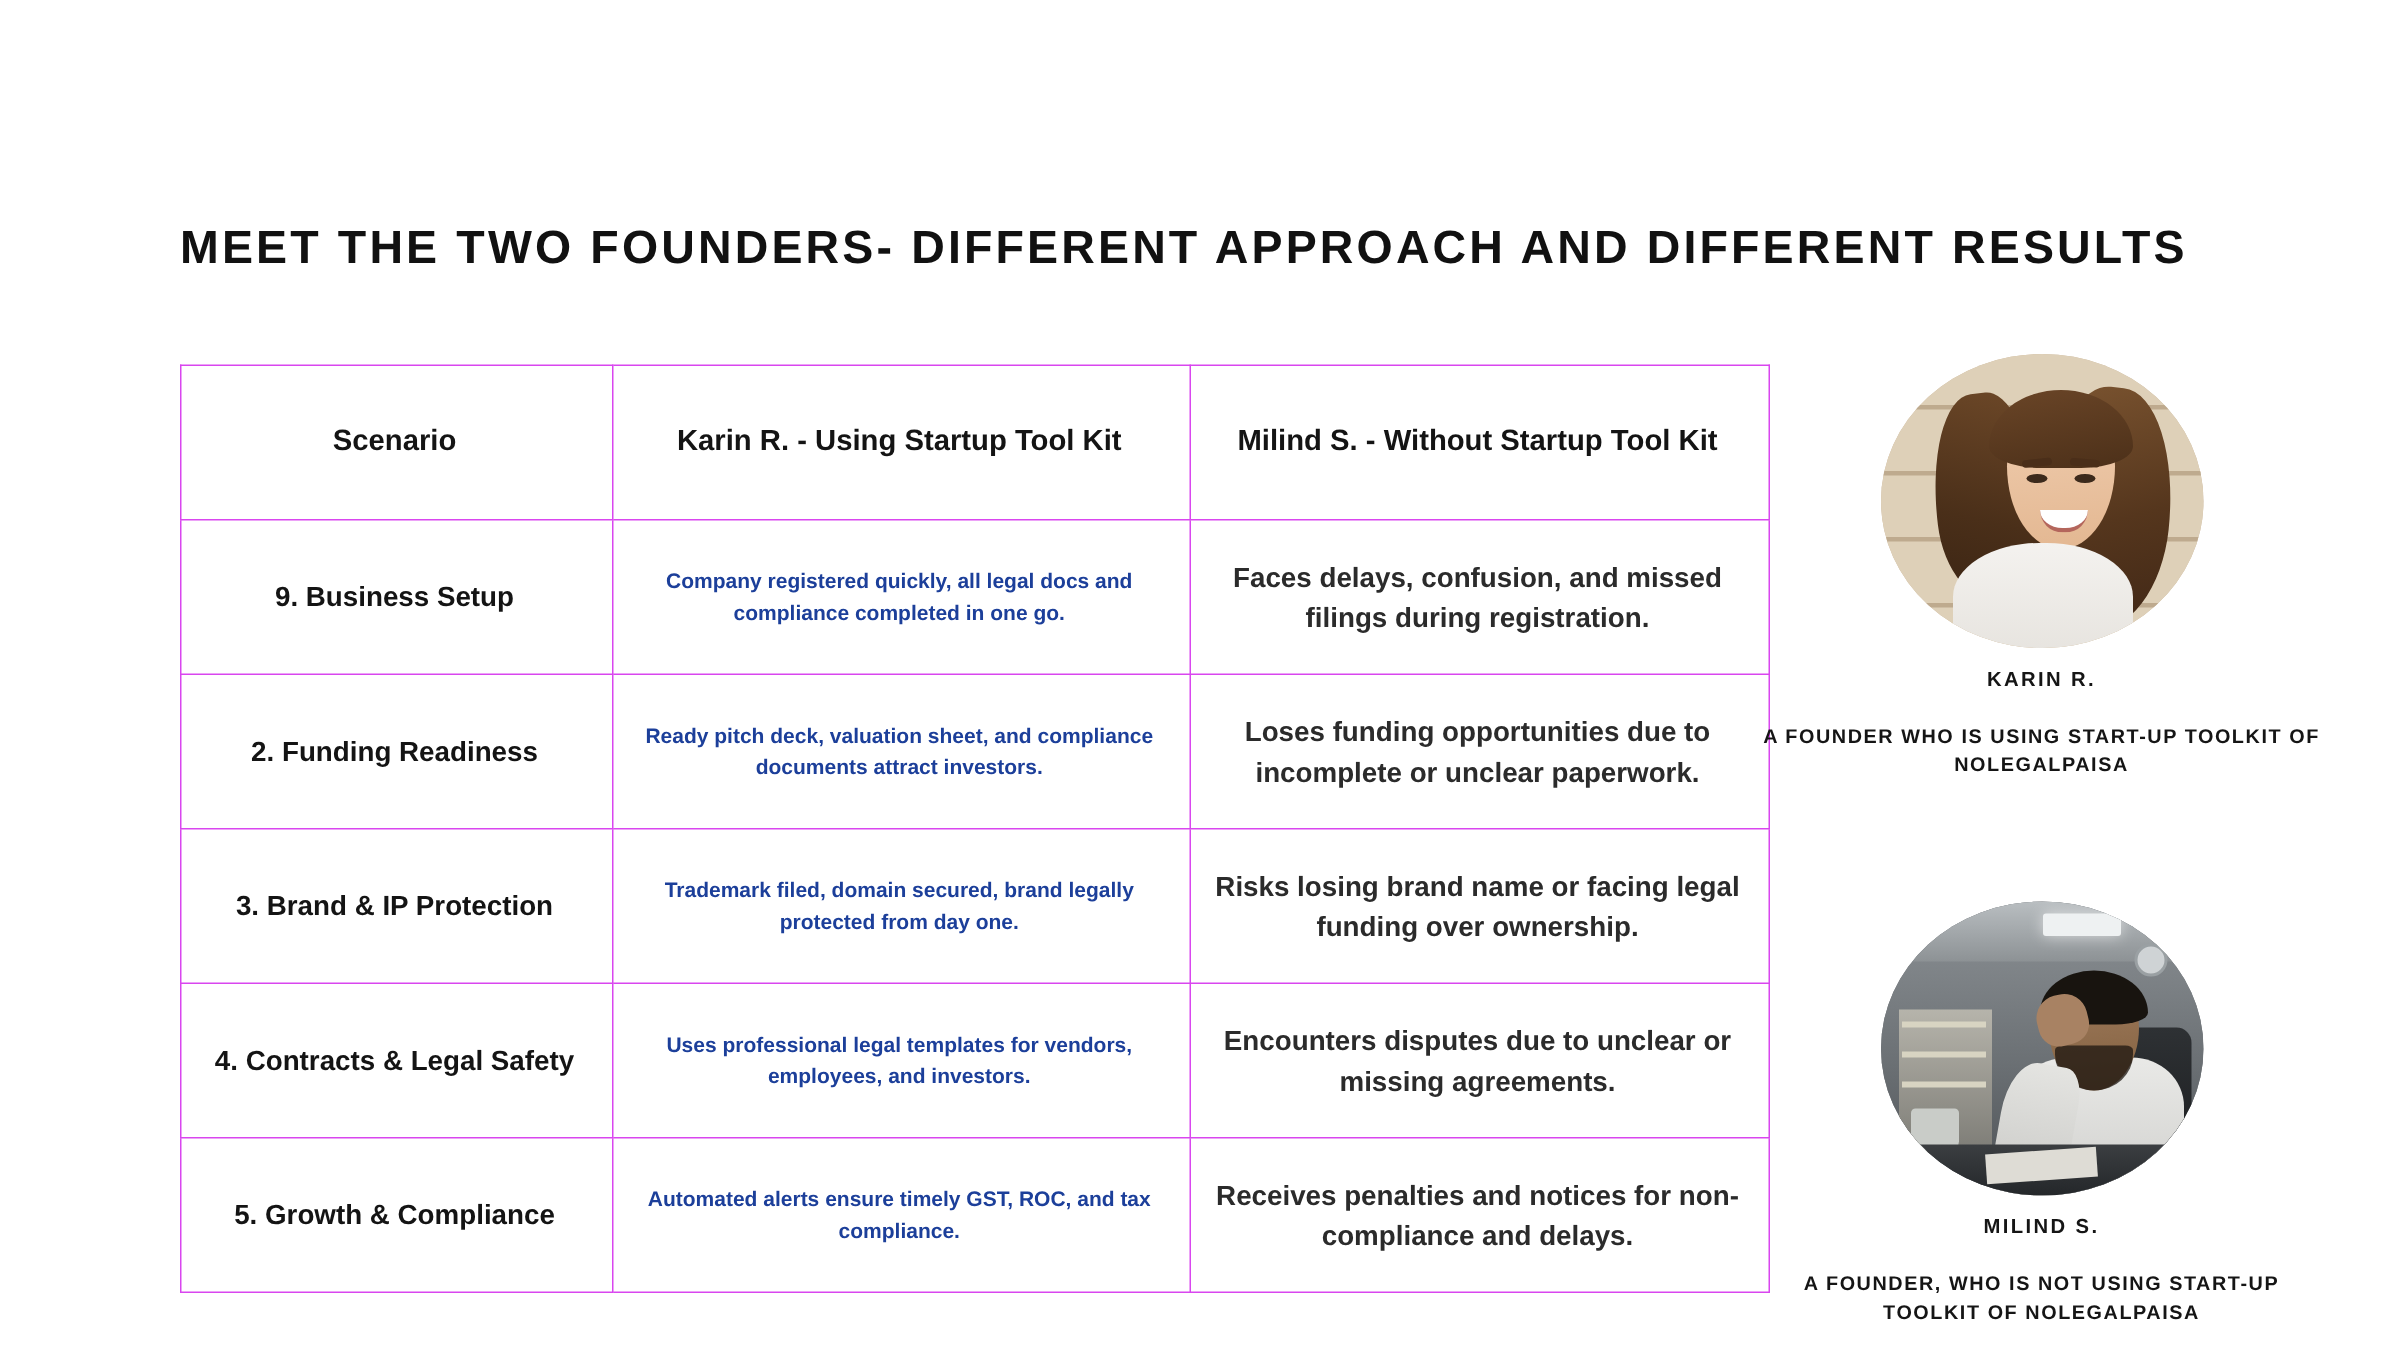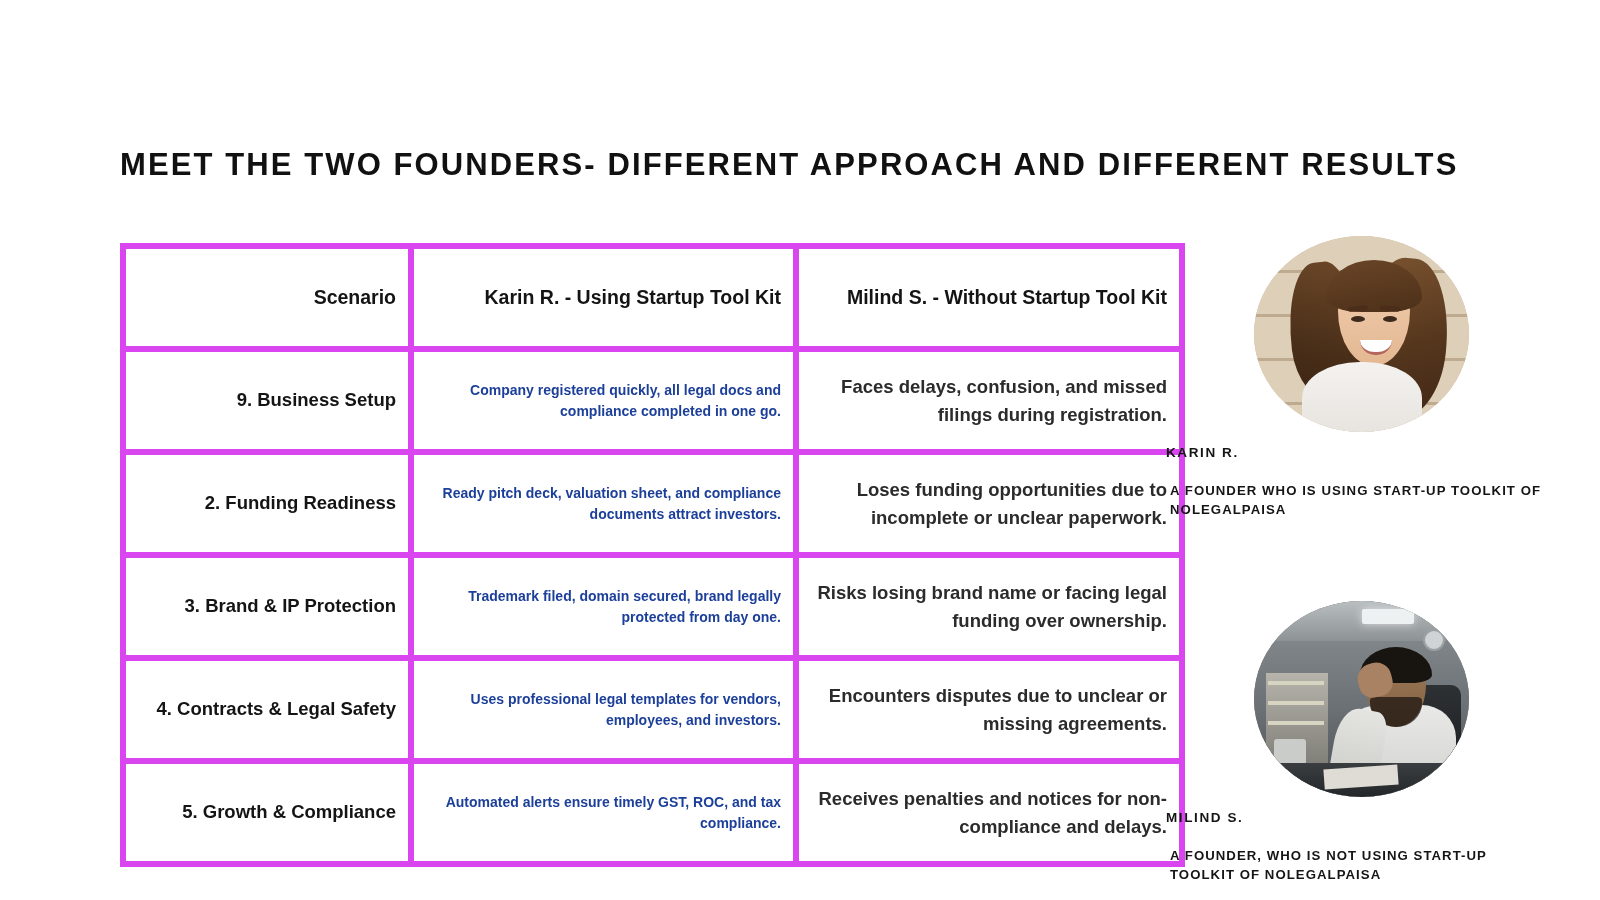--- a/index.html
+++ b/index.html
@@ -37,23 +37,23 @@
     position: absolute;
     left: 120px;
     top: 243px;
     width: 1059px;
     border-collapse: collapse;
     table-layout: fixed;
   }
 
   .compare-table td,
   .compare-table th {
-    border: 6px solid #d946ef;
+    border: 1px solid #d946ef;
     vertical-align: middle;
-    text-align: right;
+    text-align: center;
     padding: 10px 12px 10px 9px;
   }
 
   .col-scenario  { width: 288px; }
   .col-karin     { width: 385px; }
   .col-milind    { width: 386px; }
 
   
   .head-row td { height: 103px; }
   .head-cell {
@@ -90,21 +90,21 @@
   }
 
   
   .profiles {
     position: absolute;
     left: 1166px;
     top: 236px;
     width: 390px;
   }
 
-  .profile { width: 390px; }
+  .profile { width: 390px; text-align: center; }
   .profile + .profile { margin-top: 82px; }
 
   .avatar {
     width: 215px;
     height: 196px;
     margin: 0 auto;
     border-radius: 50%;
     overflow: hidden;
     position: relative;
   }

